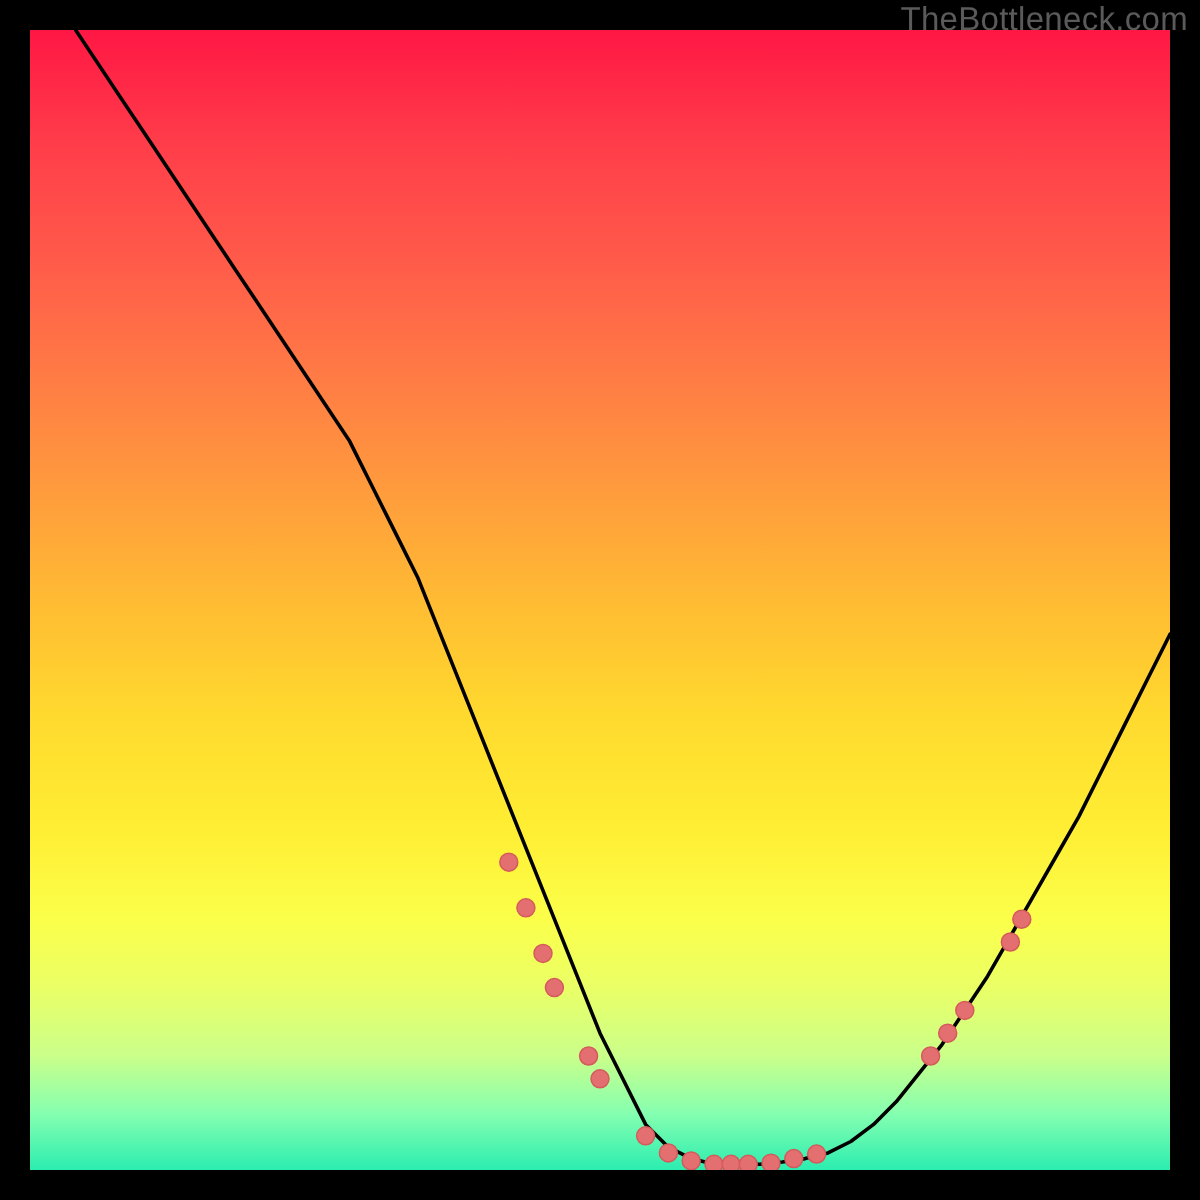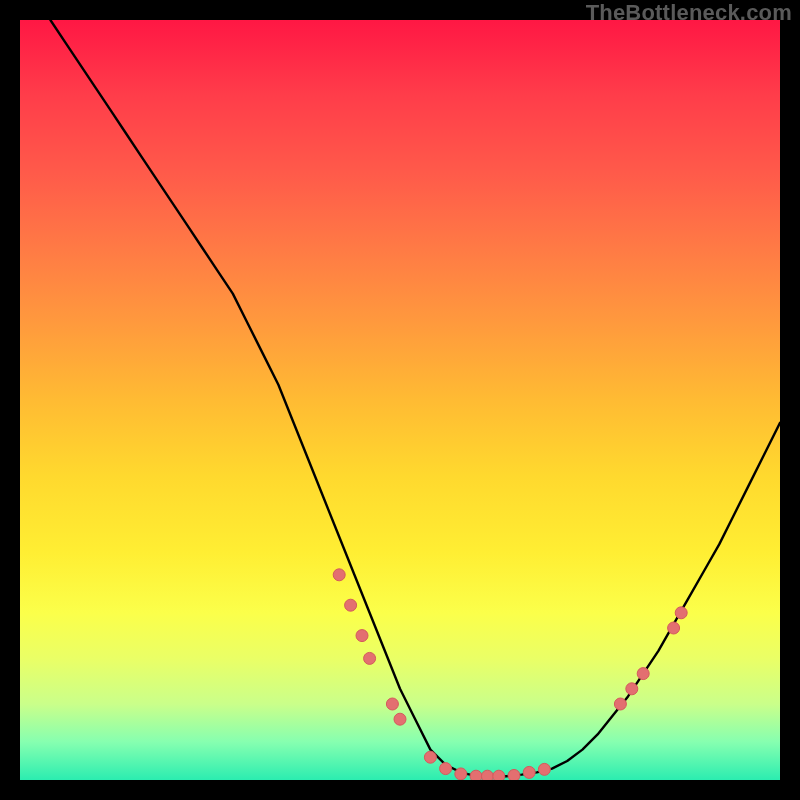--- a/index.html
+++ b/index.html
@@ -35,21 +35,21 @@
       #caff8a 90%,
       #86ffb0 95%,
       #2bedb0 100%);
   }
   .watermark {
     position: absolute;
     top: 0;
     right: 8px;
     font-family: Arial, Helvetica, sans-serif;
     font-size: 22px;
-    font-weight: 700;
+    font-weight: 400;
     color: #5a5a5a;
     letter-spacing: 0.2px;
     user-select: none;
   }
   svg.curve {
     position: absolute;
     inset: 0;
     width: 760px;
     height: 760px;
   }

